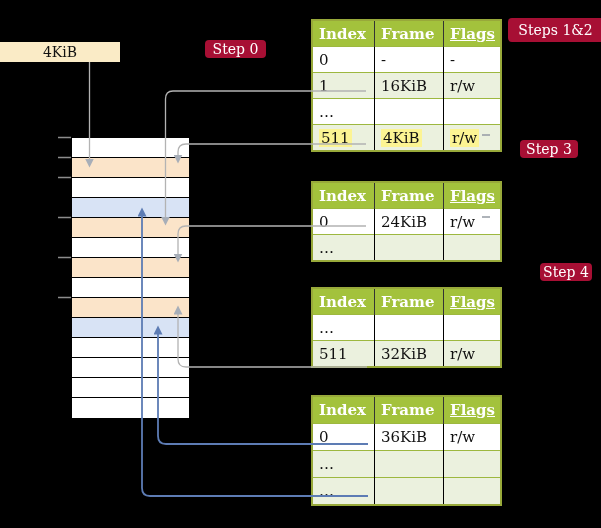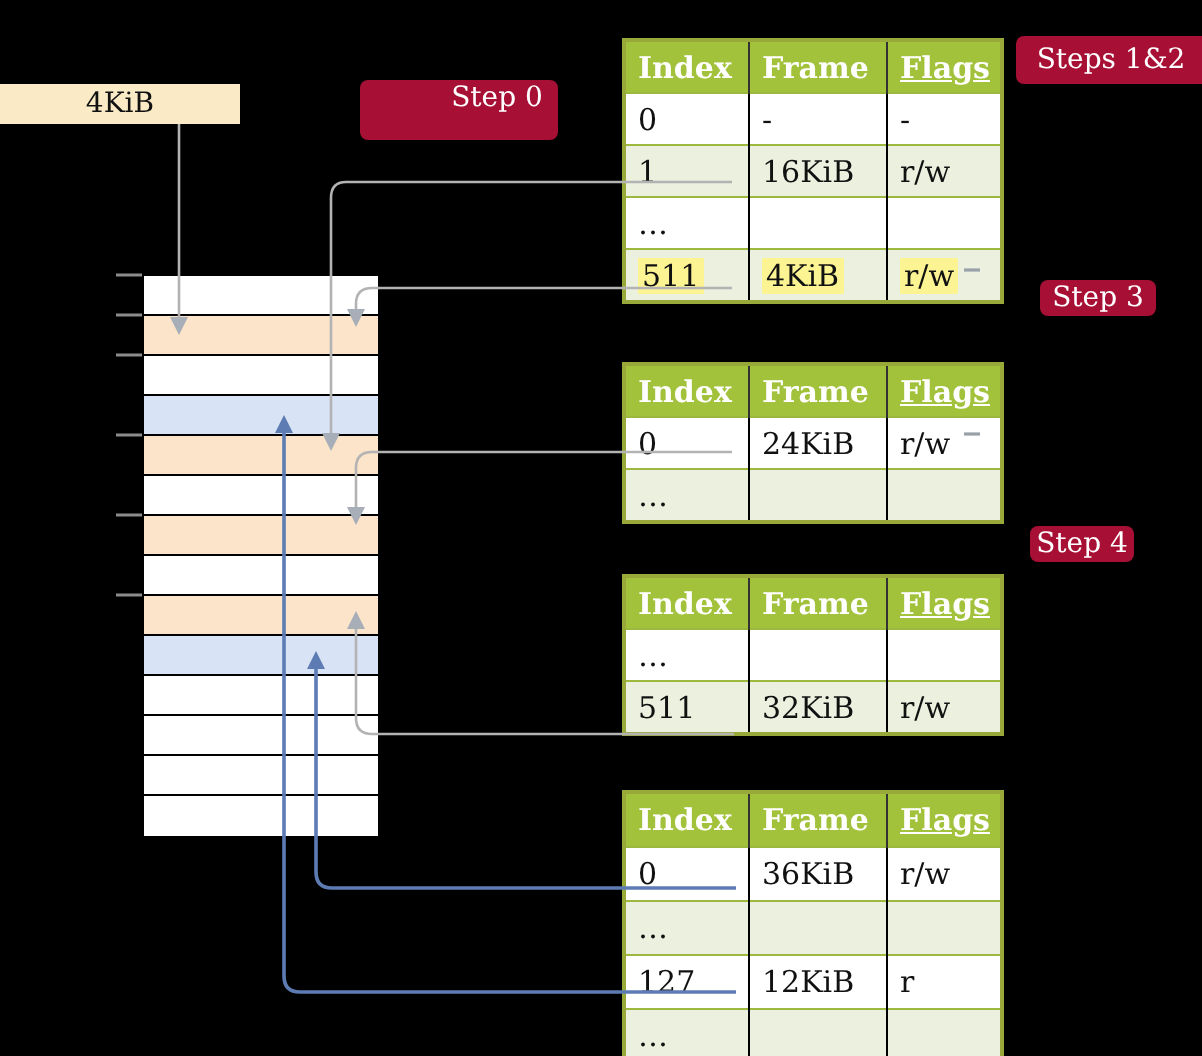--- a/index.html
+++ b/index.html
@@ -6,24 +6,24 @@
   #stage{position:relative;width:601px;height:528px;background:#000;overflow:hidden;
          font-family:"DejaVu Serif","Liberation Serif",serif;}
 
   
   .membox{position:absolute;left:0;top:42px;width:120px;height:20px;background:#FAEBC6;
           color:#111;font-size:14px;text-align:center;line-height:20px;}
 
   
   .steplbl{position:absolute;background:#A70F34;color:#fff;font-size:14px;
            border-radius:4px;text-align:center;}
-  #lbl-step0{left:180px;top:40px;width:61px;height:30px;line-height:18px;padding-left:38px;}
+  #lbl-step0{left:205px;top:40px;width:61px;height:18px;line-height:18px;}
   #lbl-steps12{left:508px;top:18px;width:95px;height:24px;line-height:24px;border-top-right-radius:0;border-bottom-right-radius:0;}
   #lbl-step3{left:520px;top:140px;width:58px;height:18px;line-height:18px;}
-  #lbl-step4{left:515px;top:263px;width:52px;height:18px;line-height:18px;}
+  #lbl-step4{left:540px;top:263px;width:52px;height:18px;line-height:18px;}
 
   
   .stack{position:absolute;left:71px;top:137px;width:119px;height:280px;
          border:1px solid #000;background:#fff;box-sizing:border-box;}
   .mrow{height:20px;box-sizing:border-box;border-bottom:1px solid #000;background:#fff;}
   .mrow:last-child{border-bottom:none;}
   .mrow[data-rowtype="pagetable"]{background:#FBE4C9;}
   .mrow[data-rowtype="mapped"]{background:#D8E3F5;}
 
   
@@ -166,25 +166,20 @@
       <tr data-shaded="false" data-hl="false">
         <td><span class="ct">0</span></td>
         <td><span class="ct">36KiB</span></td>
         <td><span class="ct">r/w</span></td>
       </tr>
       <tr data-shaded="true" data-hl="false">
         <td><span class="ct">…</span></td>
         <td><span class="ct"></span></td>
         <td><span class="ct"></span></td>
       </tr>
-      <tr data-shaded="false" data-hl="false">
-        <td><span class="ct">127</span></td>
-        <td><span class="ct">12KiB</span></td>
-        <td><span class="ct">r</span></td>
-      </tr>
       <tr data-shaded="true" data-hl="false">
         <td><span class="ct">…</span></td>
         <td><span class="ct"></span></td>
         <td><span class="ct"></span></td>
       </tr>
     </tbody>
   </table>
 
   <svg id="arrows" viewBox="0 0 601 528" xmlns="http://www.w3.org/2000/svg">
     <defs>

